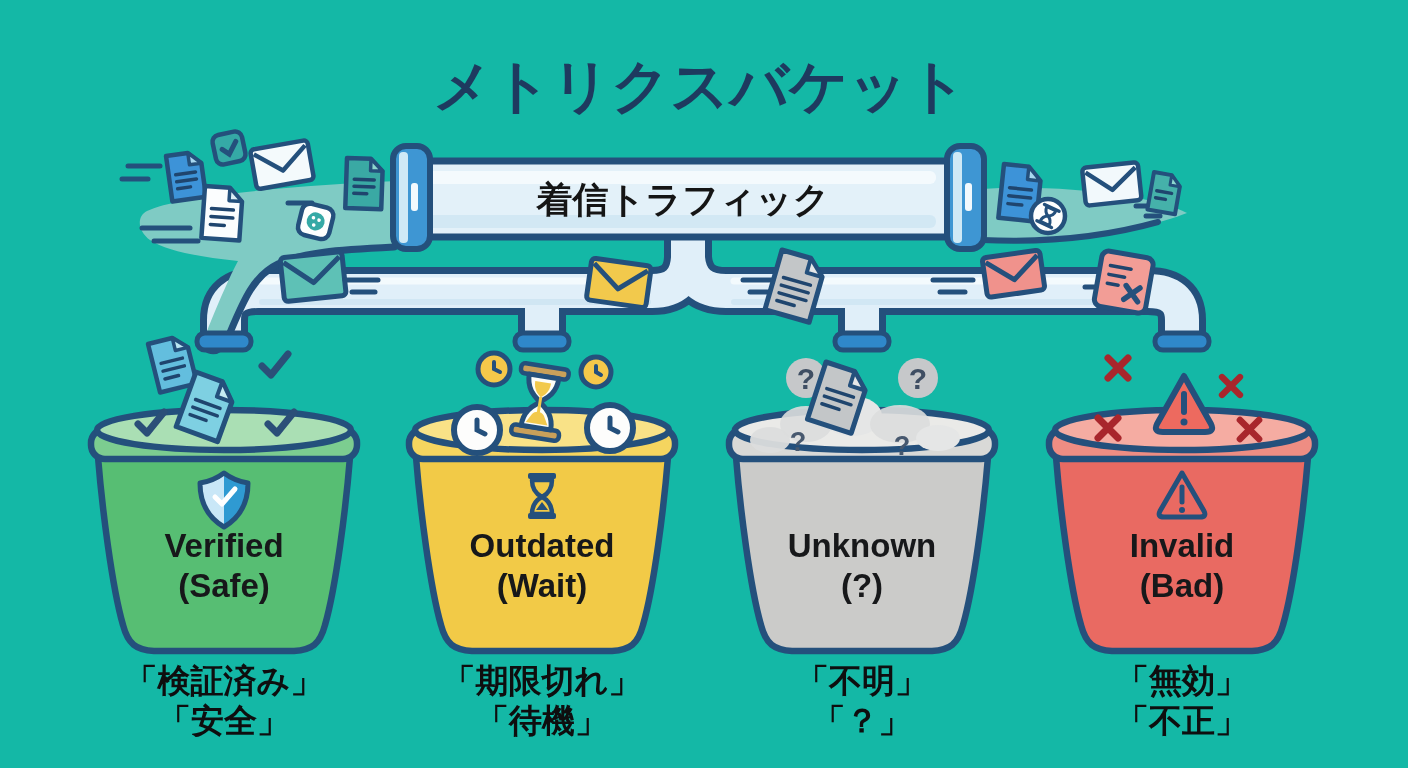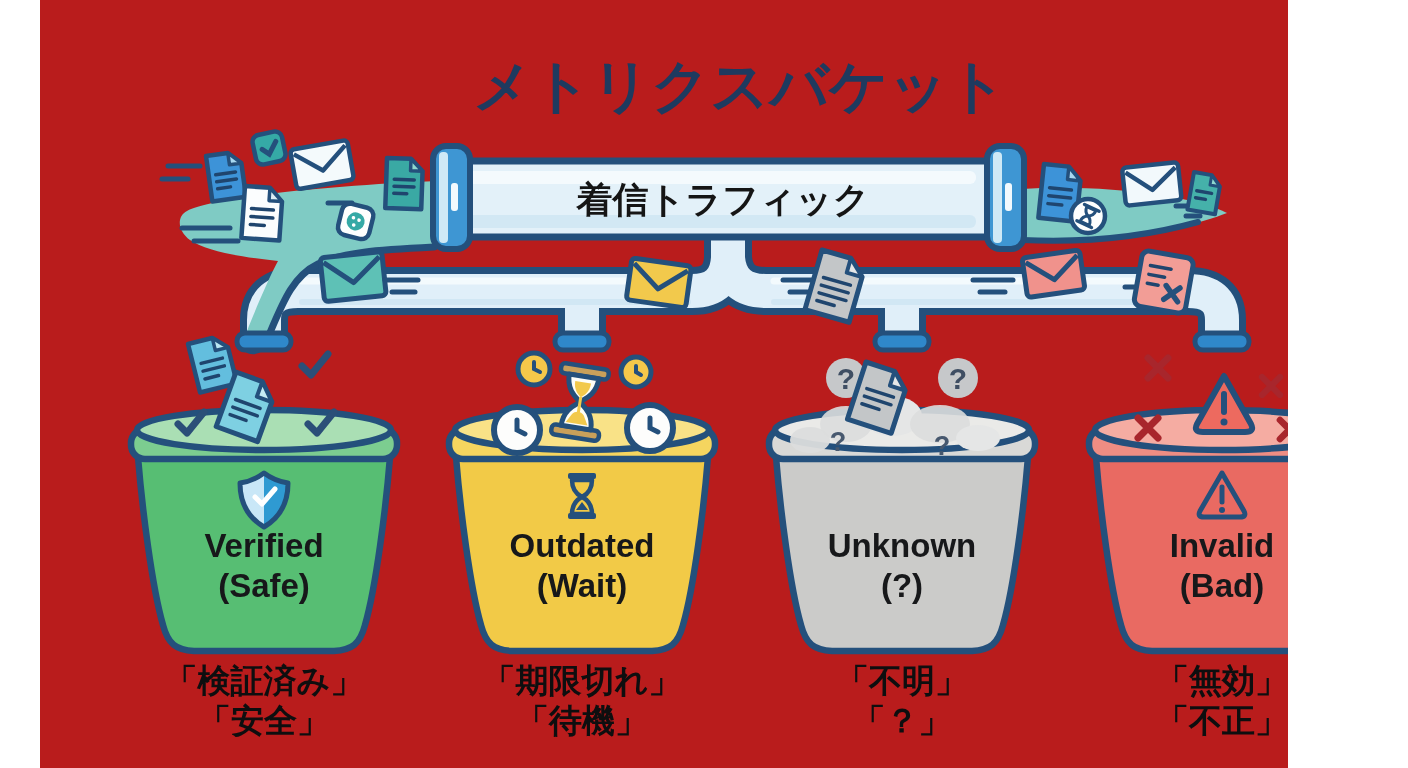--- a/index.html
+++ b/index.html
@@ -1,17 +1,17 @@
 <!DOCTYPE html>
 <html><head>
 <meta charset="utf-8">
 <style>
   html,body { margin:0; padding:0; background:#ffffff; }
-  .stage { position:relative; width:1248px; height:768px; background:#b91c1c; overflow:hidden;
-           font-family:"Liberation Sans", sans-serif;margin-left:40px; }
+  .stage { position:relative; width:1408px; height:768px; background:#14b8a6; overflow:hidden;
+           font-family:"Liberation Sans", sans-serif; }
   svg { position:absolute; inset:0; }
   .title-text  { font:800 58px "Liberation Sans", sans-serif; text-anchor:middle; }
   .pipe-label  { font:700 36px "Liberation Sans", sans-serif; fill:#151515; text-anchor:middle; }
   .bucket-label{ font:700 33px "Liberation Sans", sans-serif; fill:#17181a; text-anchor:middle; }
   .caption     { font:700 33px "Liberation Sans", sans-serif; fill:#0e0e0f; text-anchor:middle; }
   .qmark       { font:700 30px "Liberation Sans", sans-serif; fill:#3f4e63; text-anchor:middle; }
   .qmark-small { font:700 27px "Liberation Sans", sans-serif; fill:#47586e; text-anchor:middle; }
   .outline     { stroke:#24507c; stroke-linejoin:round; }
   .doc-line    { stroke:#1f456e; stroke-width:3.5; stroke-linecap:round; fill:none; }
   .dash        { stroke:#24507c; stroke-width:5; stroke-linecap:round; fill:none; }

